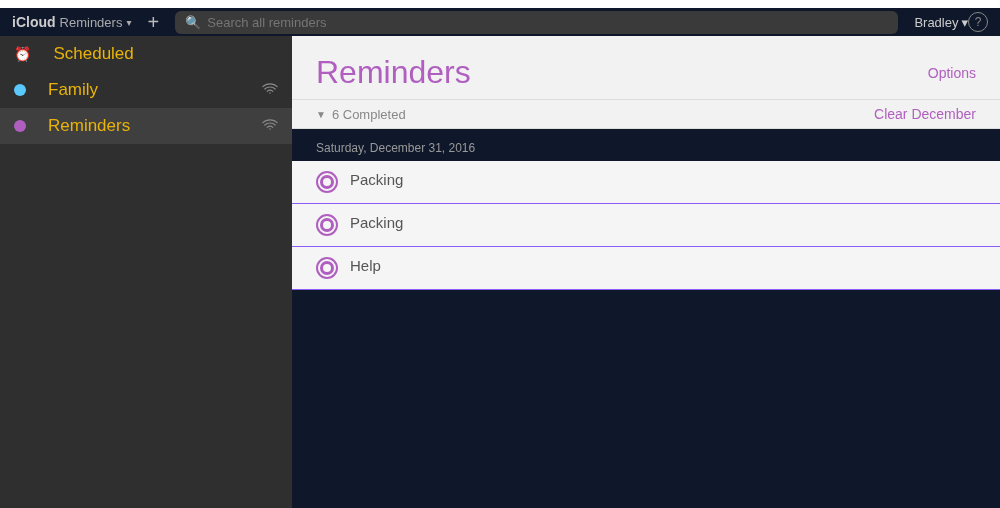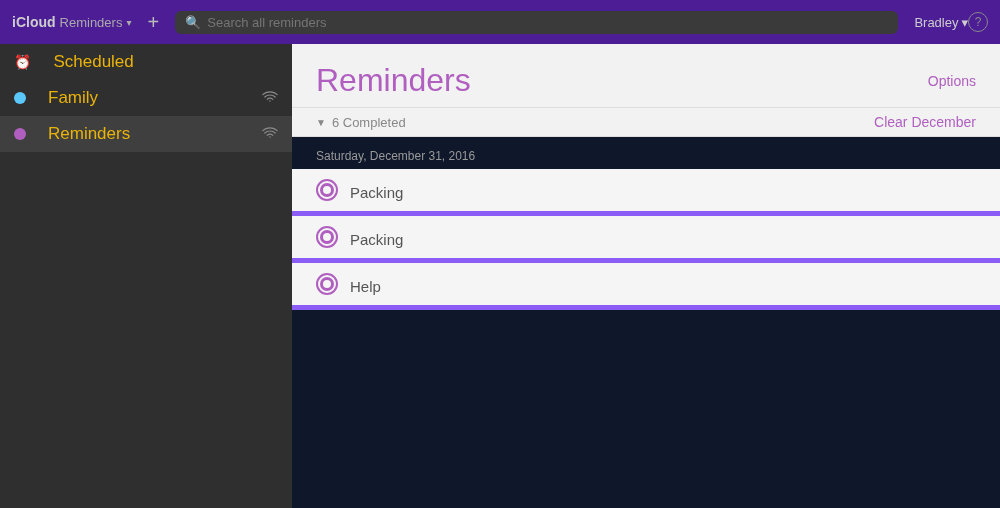--- a/index.html
+++ b/index.html
@@ -2,24 +2,25 @@
 <html><head>
   <meta charset="utf-8">
   <style>
     * { box-sizing: border-box; margin: 0; padding: 0; }
     body { font-family: -apple-system, BlinkMacSystemFont, 'Helvetica Neue', Arial, sans-serif; width: 1000px; height: 508px; overflow: hidden; display: flex; flex-direction: column; }
 
     
     .top-bar {
       display: flex;
       align-items: center;
-      background: #4c1d95;
-      height: 44px;
+      background: #0f172a;
+      height: 28px;
       padding: 0 12px;
       flex-shrink: 0;
+      margin-top: 8px;
     }
     .app-title {
       display: flex;
       align-items: center;
       gap: 4px;
       color: #aaa;
       font-size: 14px;
     }
     .app-title .icloud-text {
       color: #ccc;
@@ -210,23 +211,23 @@
       background: #0f172a;
     }
     .date-header {
       padding: 12px 24px 6px 24px;
       font-size: 12px;
       color: #999;
       font-weight: 500;
     }
     .reminder-item {
       display: flex;
-      align-items: flex-end;
+      align-items: flex-start;
       padding: 10px 24px;
-      border-bottom: 5px solid #8b5cf6;
+      border-bottom: 1px solid #8b5cf6;
       gap: 12px;
       background: #f5f5f5;
       cursor: pointer;
     }
     .reminder-checkbox {
       width: 22px;
       height: 22px;
       border-radius: 50%;
       border: 2px solid #b05fc0;
       display: flex;

